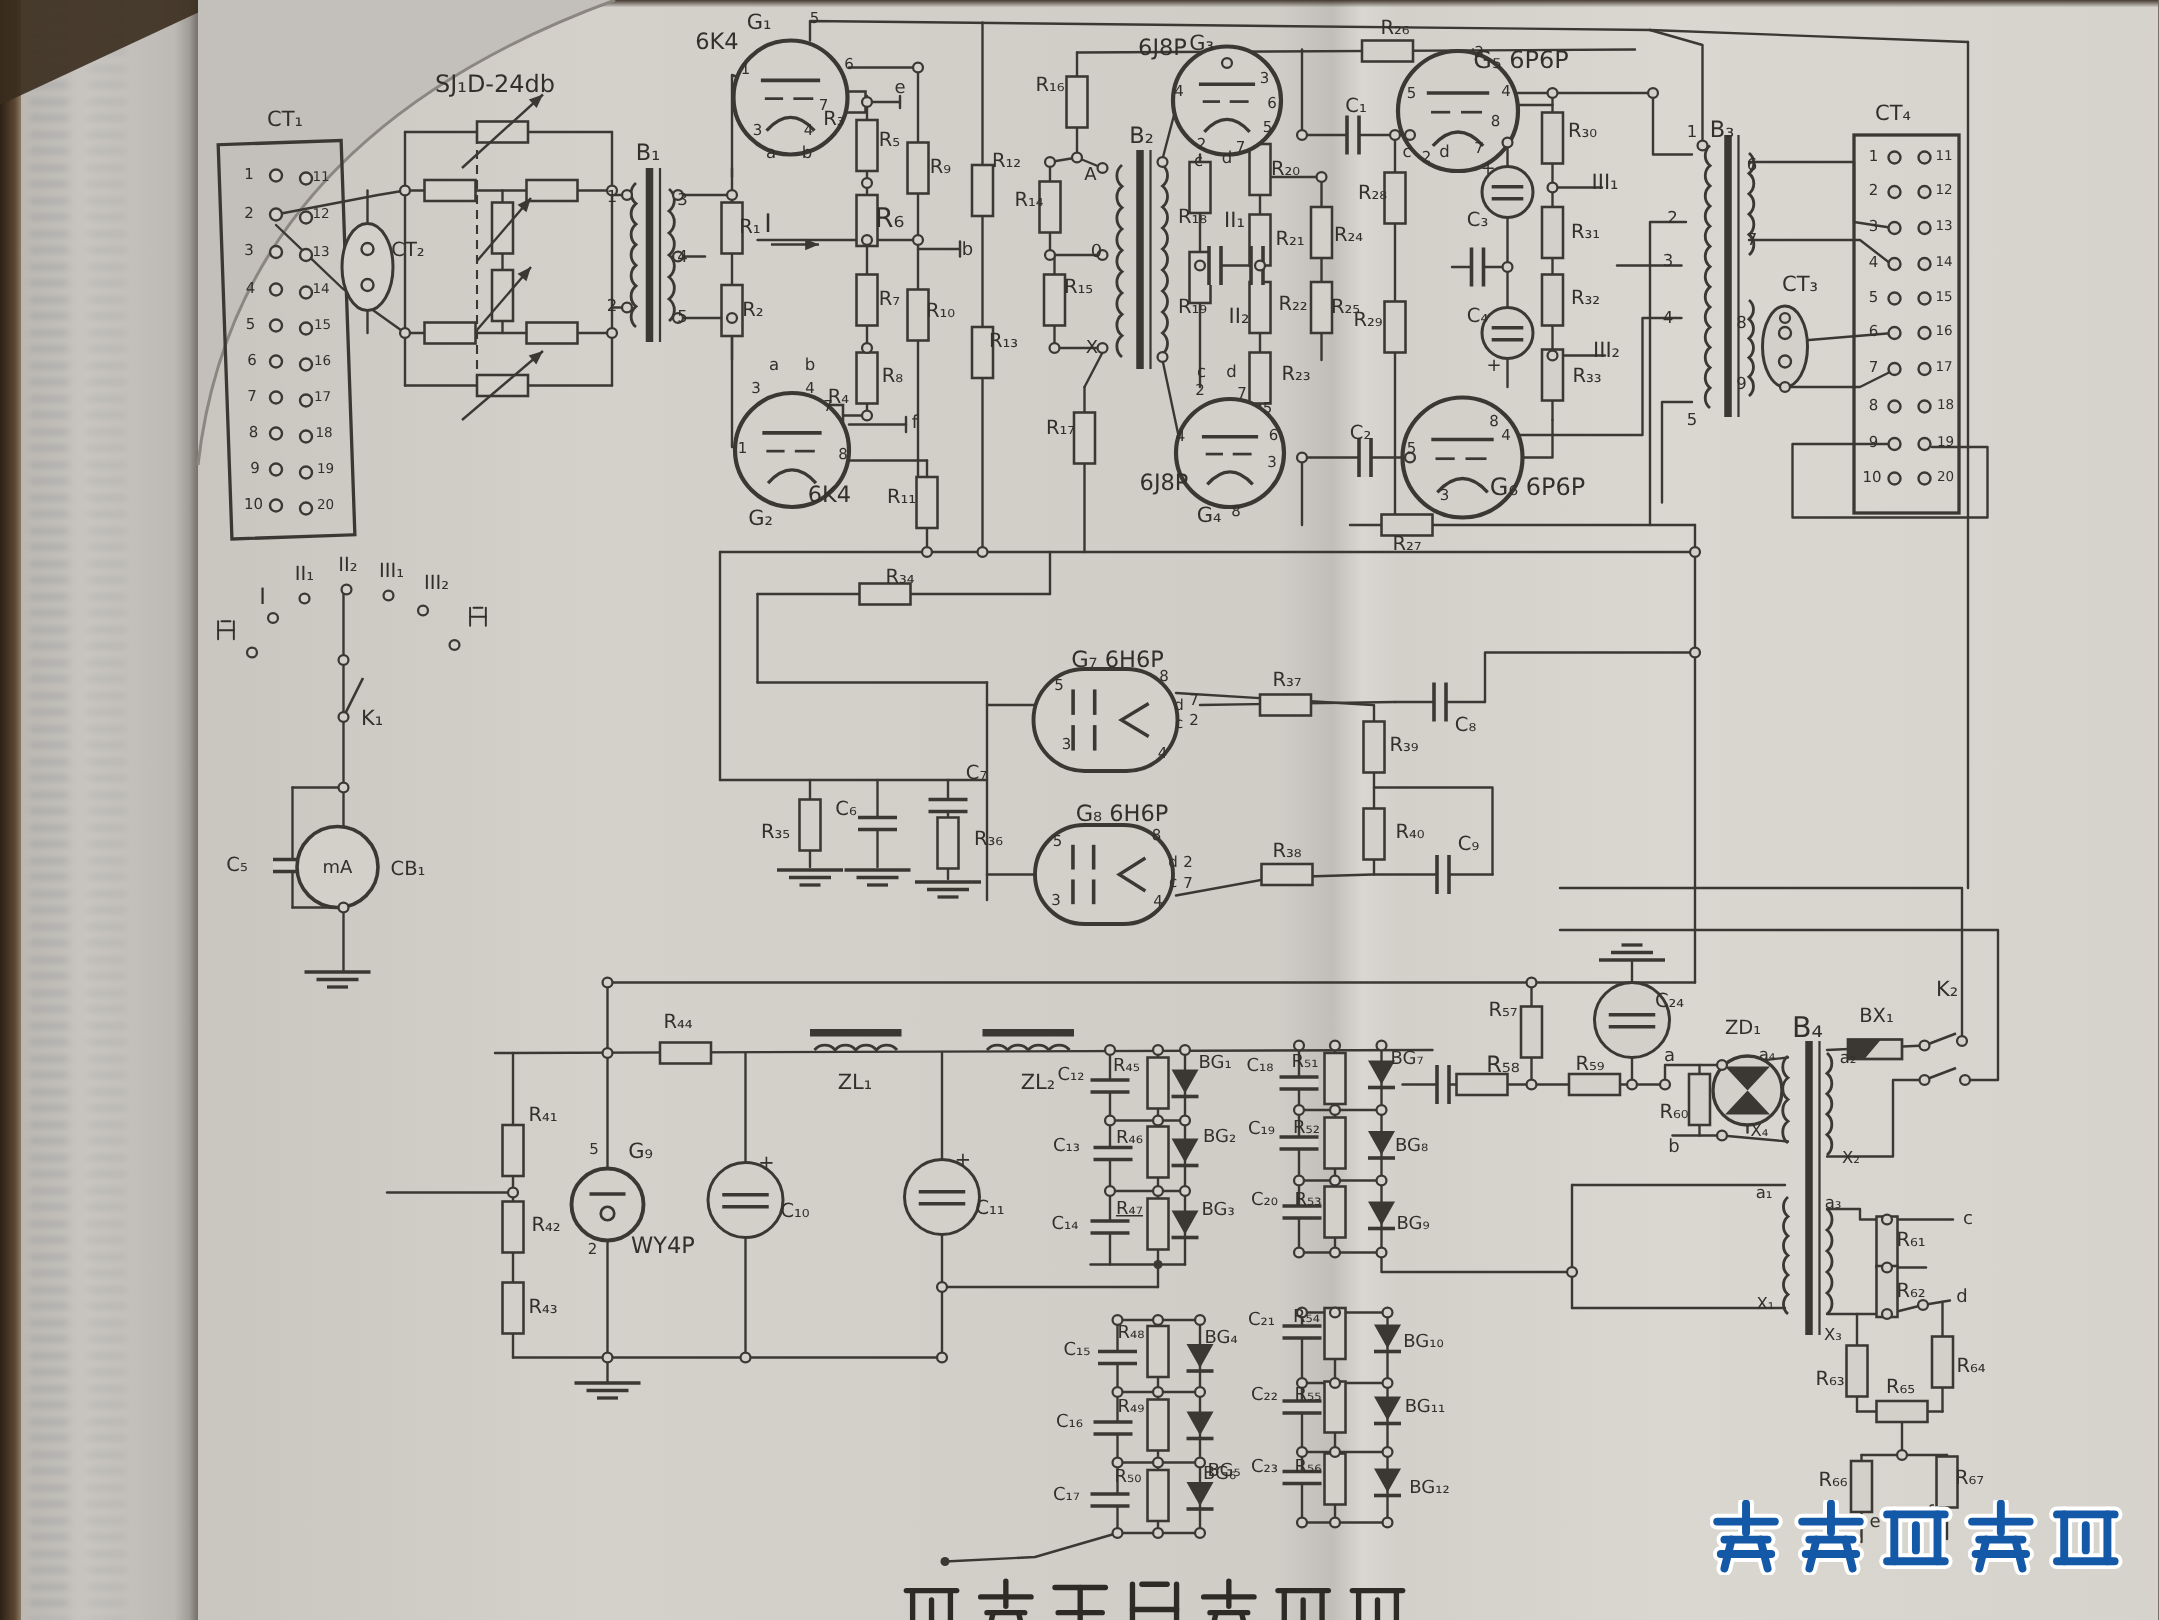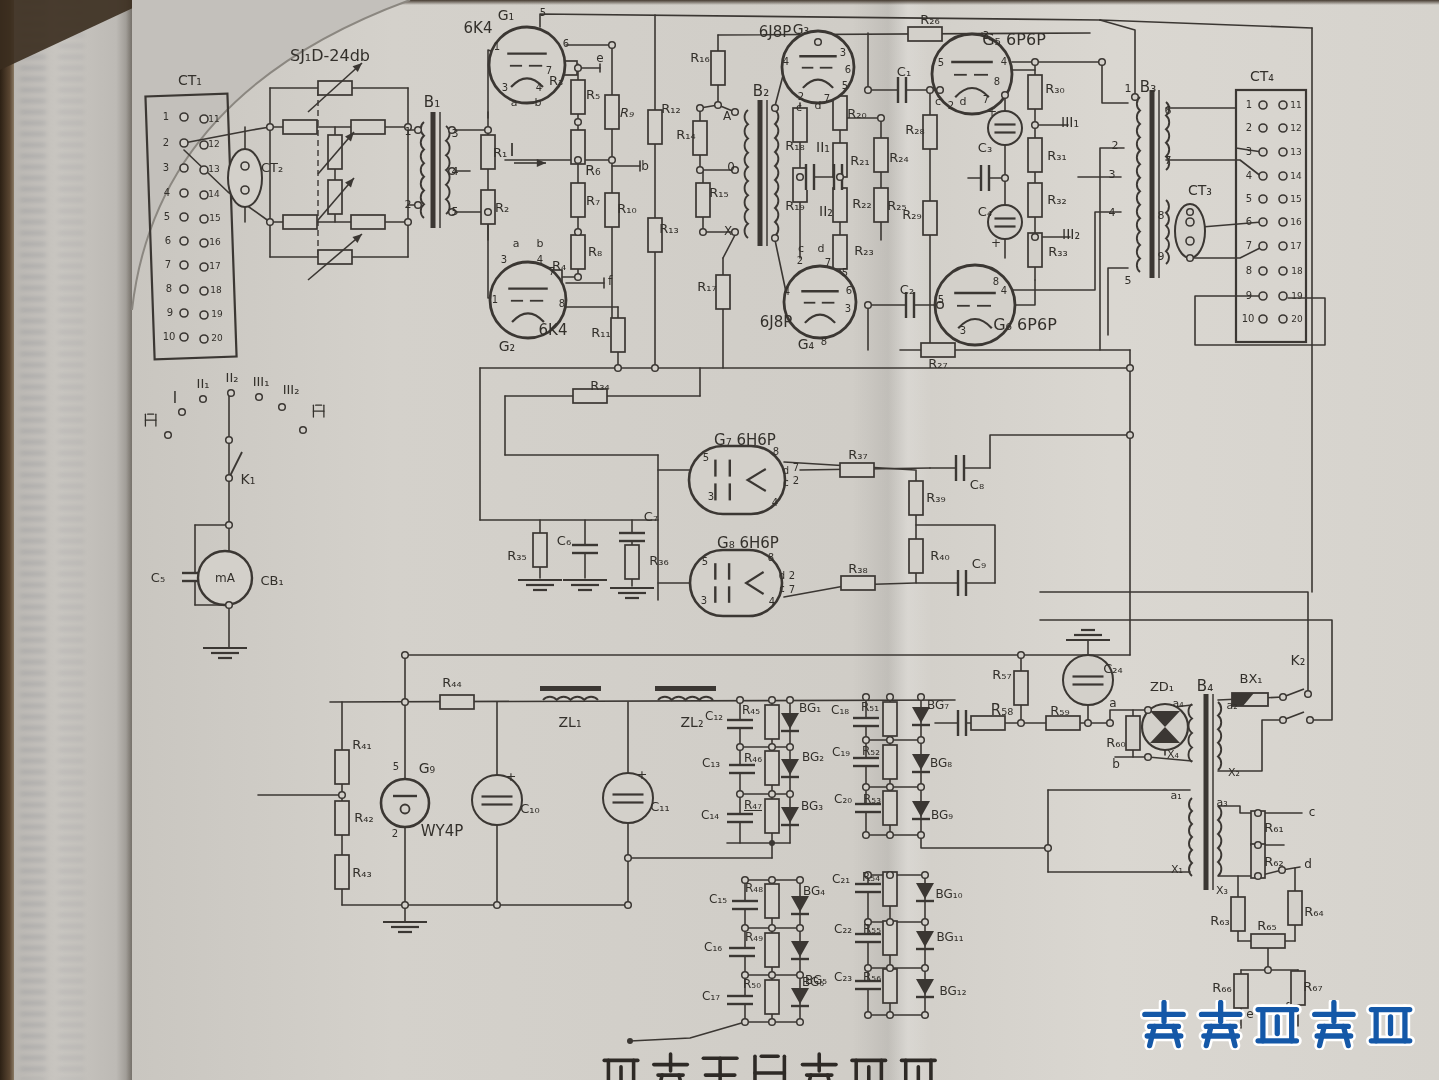--- a/index.html
+++ b/index.html
@@ -743,27 +743,27 @@
       <div class="lbl" style="left: 497px; top: 47px; font-size: 10px;">1</div>
       <div class="lbl" style="left: 505px; top: 88px; font-size: 10px;">3</div>
       <div class="lbl" style="left: 539px; top: 88px; font-size: 10px;">4</div>
       <div class="lbl" style="left: 514px; top: 102px; font-size: 11px;">a</div>
       <div class="lbl" style="left: 538px; top: 102px; font-size: 11px;">b</div>
       <div class="lbl" style="left: 500px; top: 152px; font-size: 13px;">R₁</div>
       <div class="lbl" style="left: 502px; top: 207px; font-size: 13px;">R₂</div>
       <div class="lbl" style="left: 556px; top: 80px; font-size: 13px;">R₃</div>
       <div class="lbl" style="left: 600px; top: 58px; font-size: 12px;">e</div>
       <div class="lbl" style="left: 593px; top: 94px; font-size: 13px;">R₅</div>
-      <div class="lbl" style="left: 593px; top: 146px; font-size: 14px; margin-top: 24px;">R₆</div>
+      <div class="lbl" style="left: 593px; top: 146px; font-size: 18px;">R₆</div>
       <div class="lbl" style="left: 593px; top: 200px; font-size: 13px;">R₇</div>
       <div class="lbl" style="left: 595px; top: 251px; font-size: 13px;">R₈</div>
       <div class="lbl" style="left: 559px; top: 265px; font-size: 13px;">R₄</div>
       <div class="lbl" style="left: 512px; top: 150px; font-size: 17px;">I</div>
       <div class="lbl" style="left: 645px; top: 166px; font-size: 12px;">b</div>
-      <div class="lbl" style="left: 627px; top: 112px; font-size: 13px; font-style: italic;">R₉</div>
+      <div class="lbl" style="left: 627px; top: 112px; font-size: 13px;">R₉</div>
       <div class="lbl" style="left: 627px; top: 208px; font-size: 13px;">R₁₀</div>
       <div class="lbl" style="left: 601px; top: 332px; font-size: 13px;">R₁₁</div>
       <div class="lbl" style="left: 671px; top: 108px; font-size: 13px;">R₁₂</div>
       <div class="lbl" style="left: 669px; top: 228px; font-size: 13px;">R₁₃</div>
       <div class="lbl" style="left: 686px; top: 134px; font-size: 13px;">R₁₄</div>
       <div class="lbl" style="left: 719px; top: 192px; font-size: 13px;">R₁₅</div>
       <div class="lbl" style="left: 700px; top: 57px; font-size: 13px;">R₁₆</div>
       <div class="lbl" style="left: 707px; top: 286px; font-size: 13px;">R₁₇</div>
       <div class="lbl" style="left: 610px; top: 281px; font-size: 12px;">f</div>
       <div class="lbl" style="left: 516px; top: 243px; font-size: 11px;">a</div>
@@ -975,21 +975,21 @@
       <div class="lbl" style="left: 1002px; top: 674px; font-size: 13px;">R₅₇</div>
       <div class="lbl" style="left: 1113px; top: 668px; font-size: 13px;">C₂₄</div>
       <div class="lbl" style="left: 1002px; top: 710px; font-size: 15px;">R₅₈</div>
       <div class="lbl" style="left: 1060px; top: 710px; font-size: 13px;">R₅₉</div>
       <div class="lbl" style="left: 1116px; top: 742px; font-size: 13px;">R₆₀</div>
       <div class="lbl" style="left: 1113px; top: 703px; font-size: 12px;">a</div>
       <div class="lbl" style="left: 1116px; top: 764px; font-size: 12px;">b</div>
       <div class="lbl" style="left: 1162px; top: 686px; font-size: 13px;">ZD₁</div>
       <div class="lbl" style="left: 1178px; top: 703px; font-size: 11px;">a₄</div>
       <div class="lbl" style="left: 1173px; top: 754px; font-size: 11px;">X₄</div>
-      <div class="lbl" style="left: 1205px; top: 686px; font-size: 15px;">B₄</div>
+      <div class="lbl" style="left: 1205px; top: 686px; font-size: 19px;">B₄</div>
       <div class="lbl" style="left: 1232px; top: 705px; font-size: 11px;">a₂</div>
       <div class="lbl" style="left: 1234px; top: 772px; font-size: 11px;">X₂</div>
       <div class="lbl" style="left: 1251px; top: 678px; font-size: 13px;">BX₁</div>
       <div class="lbl" style="left: 1298px; top: 660px; font-size: 14px;">K₂</div>
       <div class="lbl" style="left: 1176px; top: 795px; font-size: 11px;">a₁</div>
       <div class="lbl" style="left: 1177px; top: 869px; font-size: 11px;">X₁</div>
       <div class="lbl" style="left: 1222px; top: 802px; font-size: 11px;">a₃</div>
       <div class="lbl" style="left: 1222px; top: 890px; font-size: 11px;">X₃</div>
       <div class="lbl" style="left: 1312px; top: 812px; font-size: 12px;">c</div>
       <div class="lbl" style="left: 1308px; top: 864px; font-size: 12px;">d</div>

